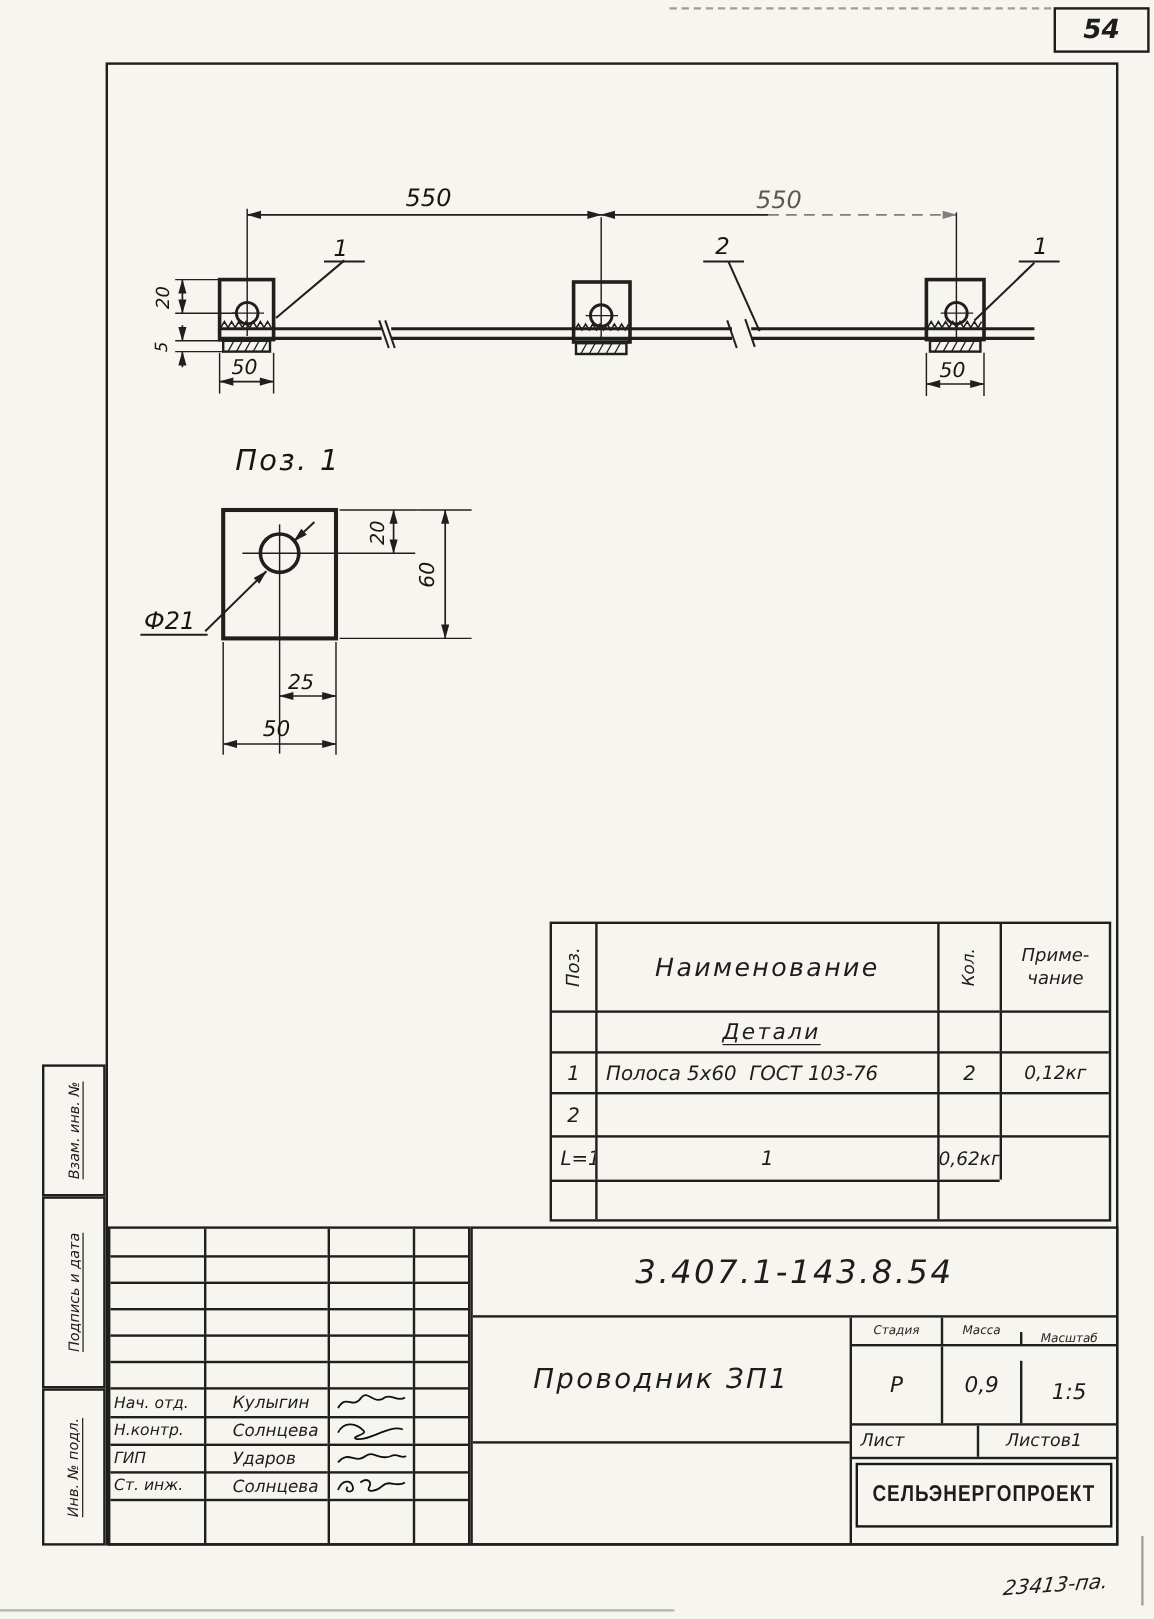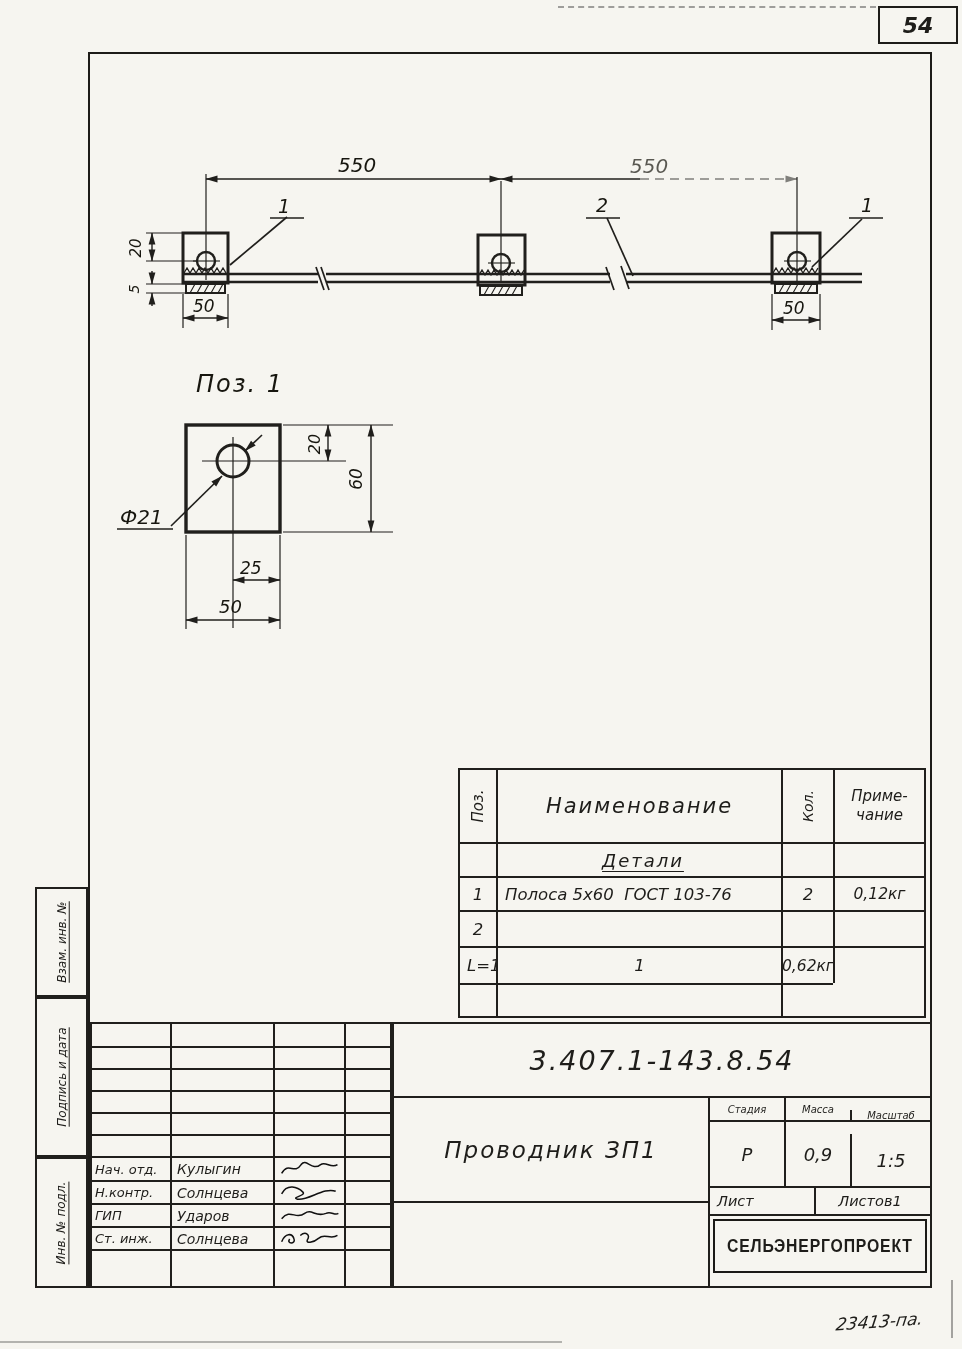--- a/index.html
+++ b/index.html
@@ -50,21 +50,21 @@
 
   
   .tbl-left { left:90px; top:1022px; width:302px; height:266px; border:2.4px solid #201f1c;
               display:grid; grid-template-columns:78px 103px 71px 1fr;
               grid-template-rows:repeat(6,22px) 24px 23px 23px 23px 1fr; }
   .tbl-left > div { border-left:2.1px solid #201f1c; border-top:2.1px solid #201f1c;
                     display:flex; align-items:center; overflow:hidden; }
   .tbl-left > div:nth-child(4n+1) { border-left:none; }
   .tbl-left > div:nth-child(-n+4) { border-top:none; }
   .sig-role { font-size:13px; font-style:italic; padding-left:3px; white-space:nowrap; }
-  .sig-name { font-size:14px; font-style:italic; padding-left:5px; white-space:nowrap; }
+  .sig-name { font-size:14px; font-style:italic; padding-left:22px; white-space:nowrap; }
   .sig-cell { justify-content:center; }
 
   
   .tbl-right { left:392px; top:1022px; width:540px; height:266px; border:2.4px solid #201f1c;
                display:flex; flex-direction:column; }
   .tb-num { height:74px; border-bottom:2.4px solid #201f1c; display:flex; align-items:center; justify-content:center;
             font-size:27px; font-style:italic; letter-spacing:2px; }
   .tb-low { flex:1; display:flex; }
   .tb-name-col { width:316px; border-right:2.4px solid #201f1c; display:flex; flex-direction:column; }
   .tb-name { height:105px; border-bottom:2.4px solid #201f1c; display:flex; align-items:center; justify-content:center;

